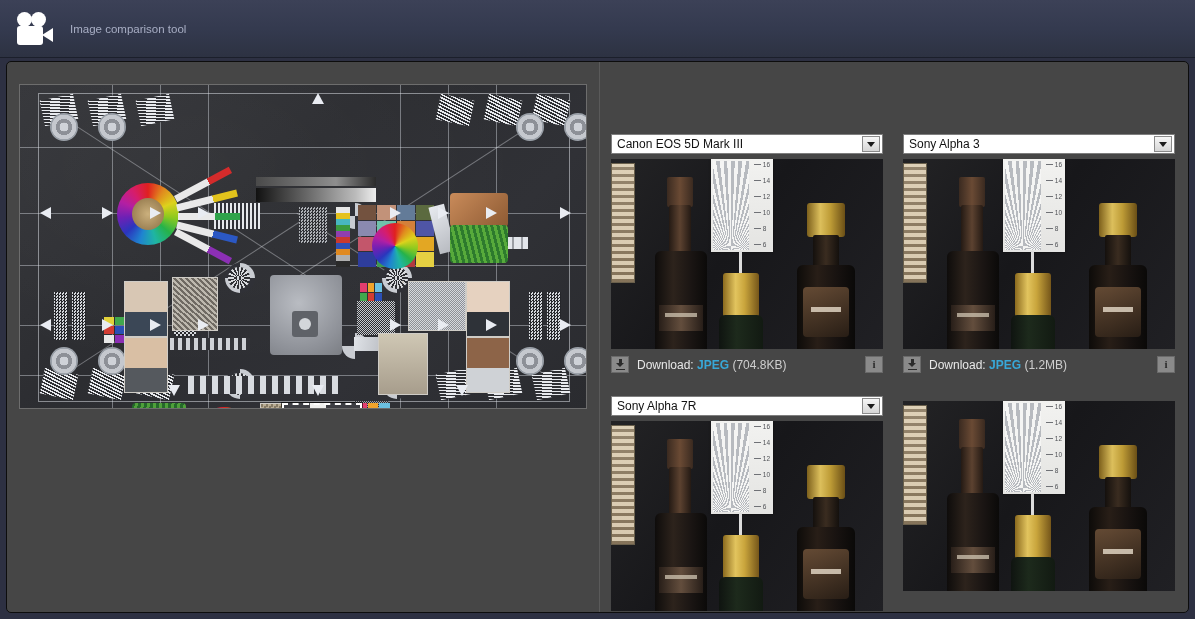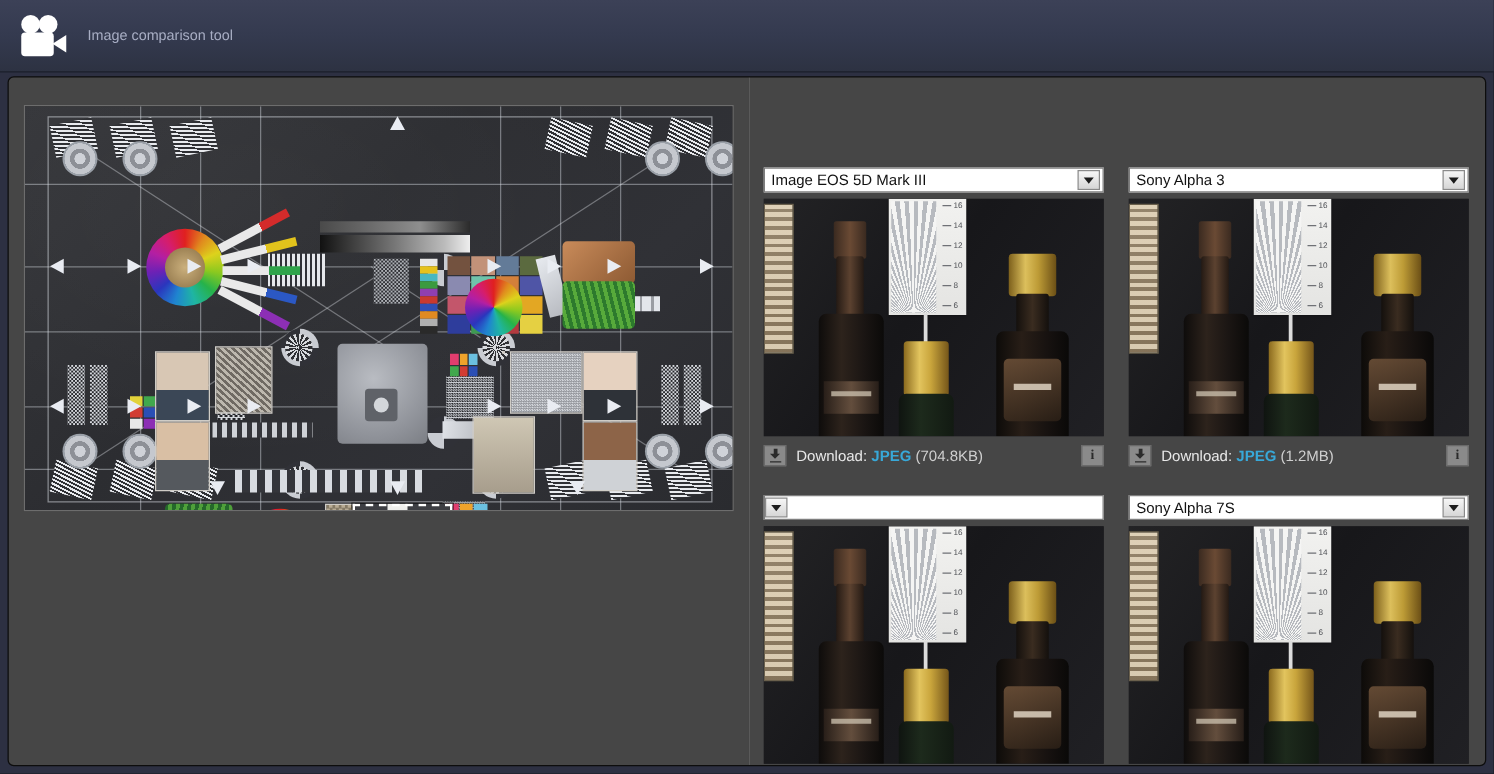--- a/index.html
+++ b/index.html
@@ -520,21 +520,21 @@
         <div class="arrow-r" style="left:370px; top:234px;"></div>
         <div class="arrow-r" style="left:418px; top:234px;"></div>
         <div class="arrow-r" style="left:466px; top:234px;"></div>
       </div>
     </div>
 
     <div class="cmp-grid">
 
       <div class="cmp-cell c00">
         <div class="dd">
-          <span class="dd-label">Image EOS 5D Mark III</span>
+          <span class="dd-label">Canon EOS 5D Mark III</span>
           <span class="dd-btn">
               <i class="caret"></i>
             </span>
         </div>
         <div class="crop">
           <div class="bgdark"></div>
           <div class="strip-ornate" style="left:0px; top:4px; width:24px; height:120px;"></div>
 
           <div class="bottle" style="left:44px; top:18px; width:52px; height:172px;">
             <div class="b-cap" style="left:12px; top:0; width:26px; height:30px; background:linear-gradient(90deg,#3a2a20,#6a4a34,#3a2a20);"></div>
@@ -682,20 +682,21 @@
           </span>
           <span class="spacer"></span>
           <span class="icon-btn">
               <span class="info-i">i</span>
             </span>
         </div>
       </div>
 
       <div class="cmp-cell c10">
         <div class="dd">
+          <span class="dd-label">Sony Alpha 7R</span>
           <span class="dd-btn">
               <i class="caret"></i>
             </span>
         </div>
         <div class="crop">
           <div class="bgdark"></div>
           <div class="strip-ornate" style="left:0px; top:4px; width:24px; height:120px;"></div>
           <div class="bottle" style="left:44px; top:18px; width:52px; height:172px;">
             <div class="b-cap" style="left:12px; top:0; width:26px; height:30px; background:linear-gradient(90deg,#3a2a20,#6a4a34,#3a2a20);"></div>
             <div class="b-neck" style="left:14px; top:28px; width:22px; height:48px; background:linear-gradient(90deg,#241a14,#5c4230,#241a14);"></div>
@@ -742,26 +743,20 @@
             <div class="b-neck" style="left:16px; top:32px; width:26px; height:32px; background:linear-gradient(90deg,#14100d,#3a2c20,#14100d);"></div>
             <div class="b-body" style="top:62px; background:linear-gradient(90deg,#0d0b09,#281e17 35%,#171210 70%,#0a0908);"></div>
             <div class="label-band" style="left:6px; top:84px; width:46px; height:50px; border-radius:4px; background:linear-gradient(160deg,#6c5038,#2a1f16);"></div>
             <div style="position:absolute; left:14px; top:104px; width:30px; height:5px; background:#e7dccb; opacity:.8;"></div>
           </div>
         </div>
 
       </div>
 
       <div class="cmp-cell c11">
-        <div class="dd">
-          <span class="dd-label">Sony Alpha 7S</span>
-          <span class="dd-btn">
-              <i class="caret"></i>
-            </span>
-        </div>
         <div class="crop">
           <div class="bgdark"></div>
           <div class="strip-ornate" style="left:0px; top:4px; width:24px; height:120px;"></div>
           <div class="bottle" style="left:44px; top:18px; width:52px; height:172px;">
             <div class="b-cap" style="left:12px; top:0; width:26px; height:30px; background:linear-gradient(90deg,#3a2a20,#6a4a34,#3a2a20);"></div>
             <div class="b-neck" style="left:14px; top:28px; width:22px; height:48px; background:linear-gradient(90deg,#241a14,#5c4230,#241a14);"></div>
             <div class="b-body" style="top:74px; background:linear-gradient(90deg,#0e0c0b,#2d231c 35%,#1a1513 70%,#0b0a09);"></div>
             <div class="label-band" style="left:4px; top:128px; width:44px; height:26px; background:linear-gradient(90deg,#2a201a,#6a5341,#2a201a);"></div>
             <div style="position:absolute; left:10px; top:136px; width:32px; height:4px; background:#cfc4b2; opacity:.75;"></div>
           </div>

